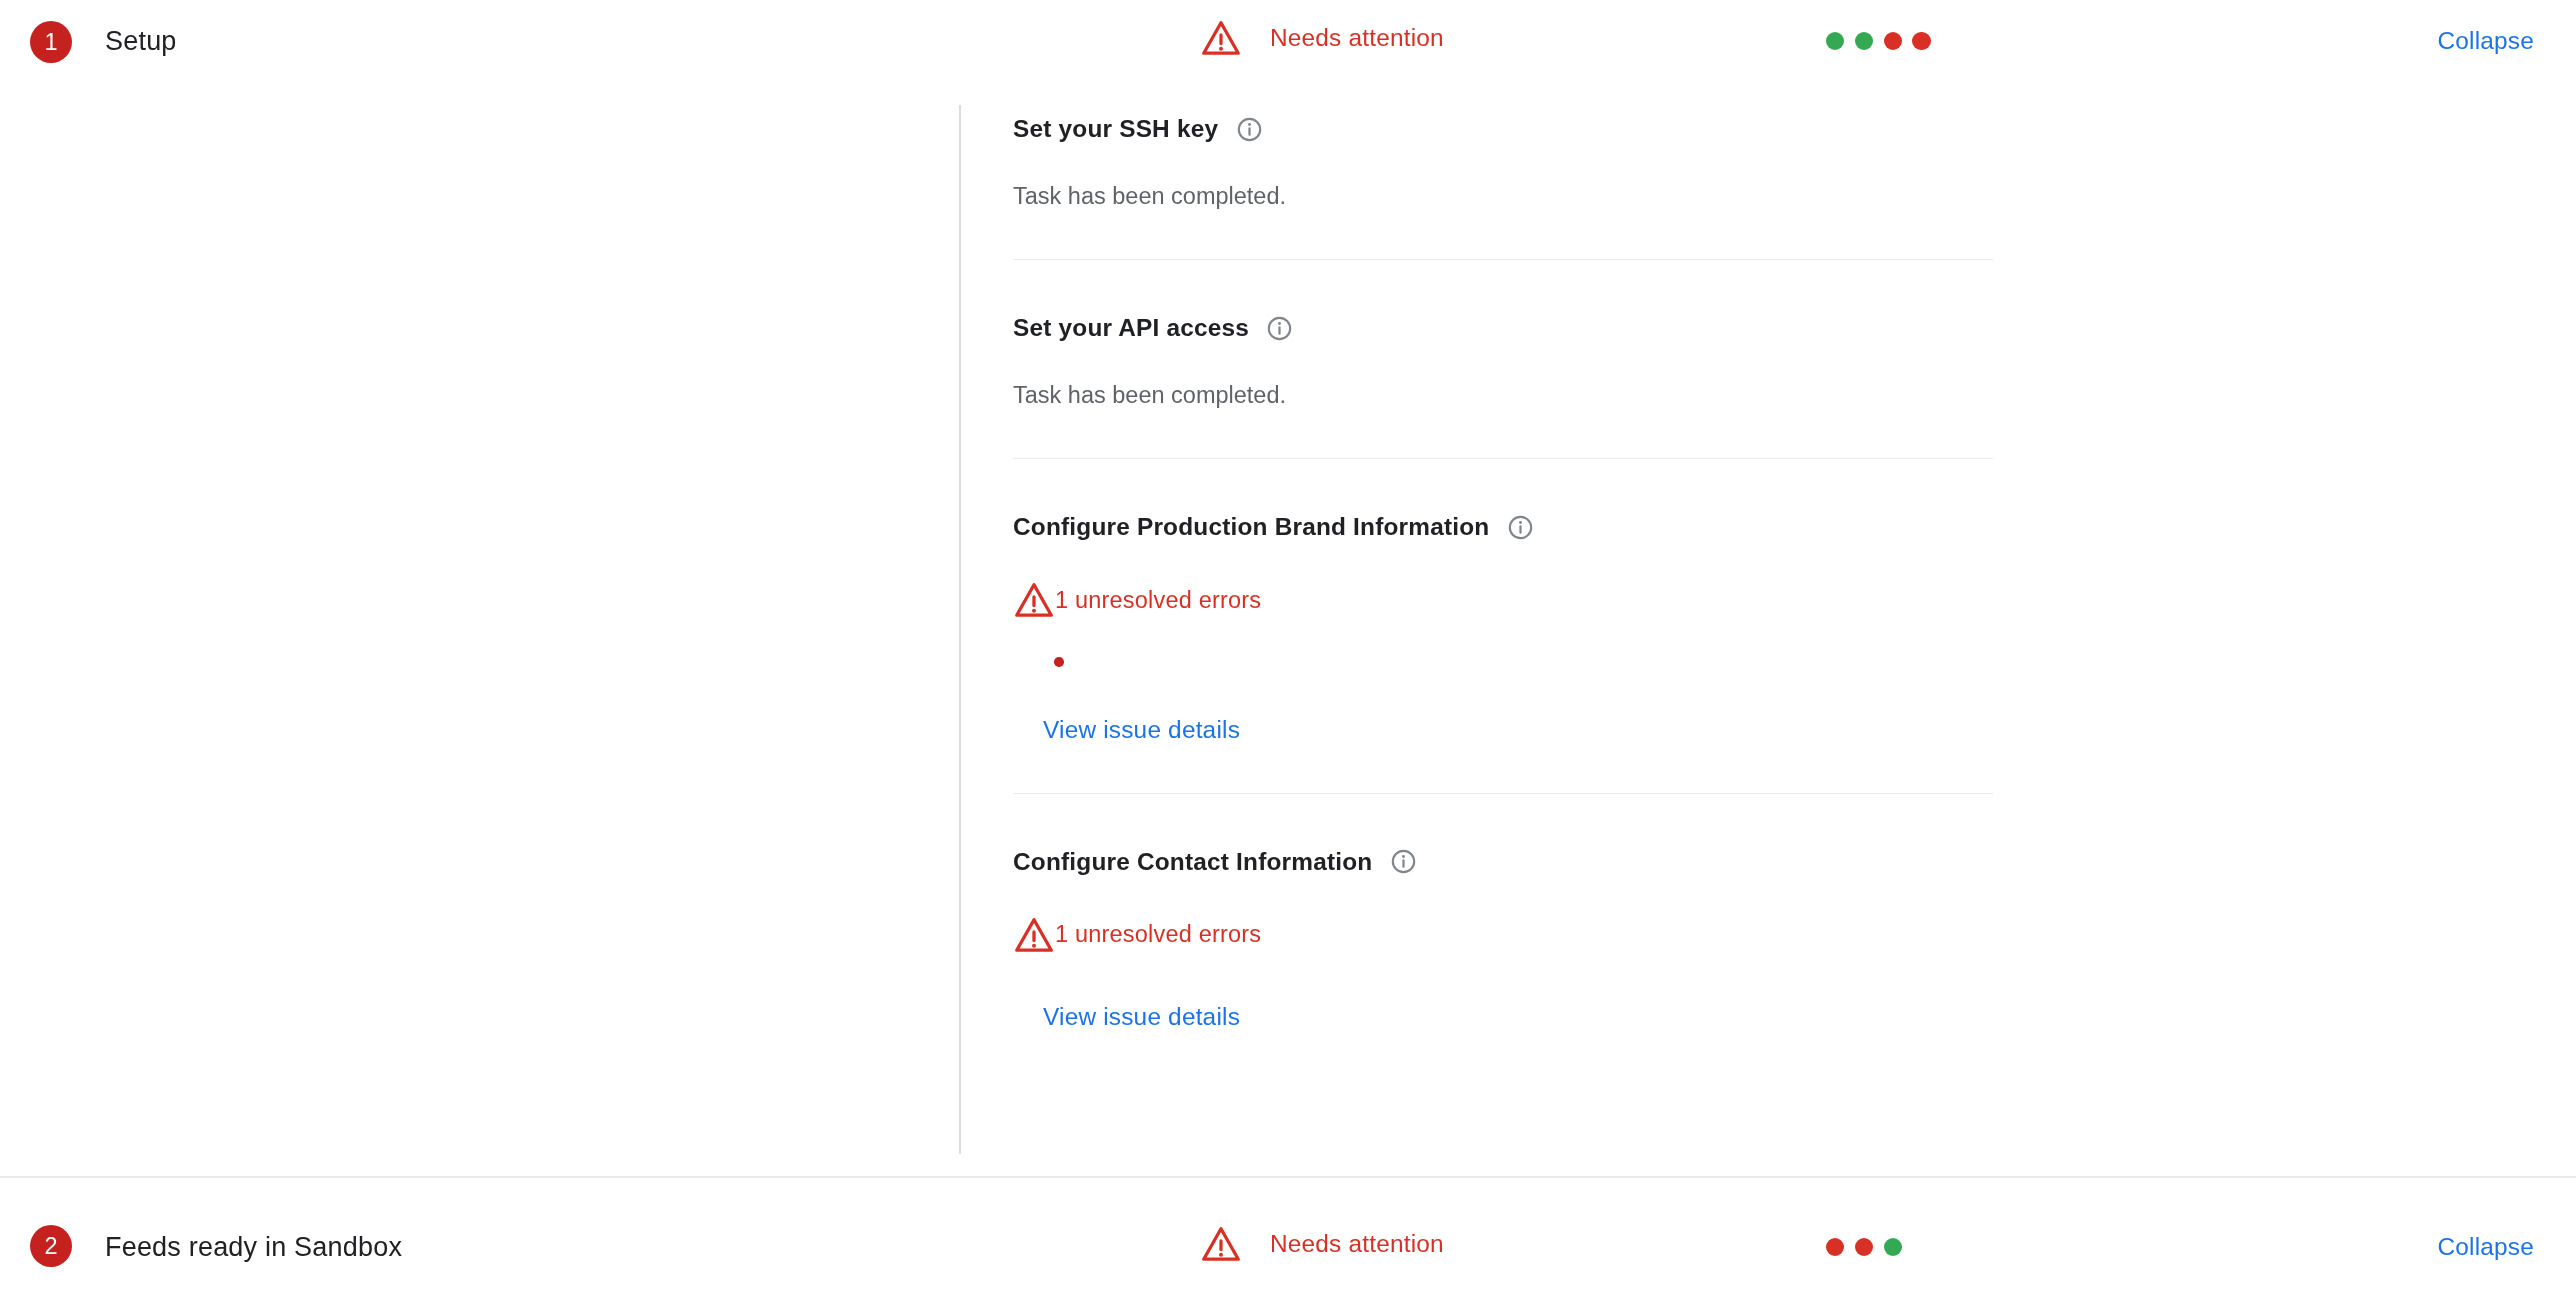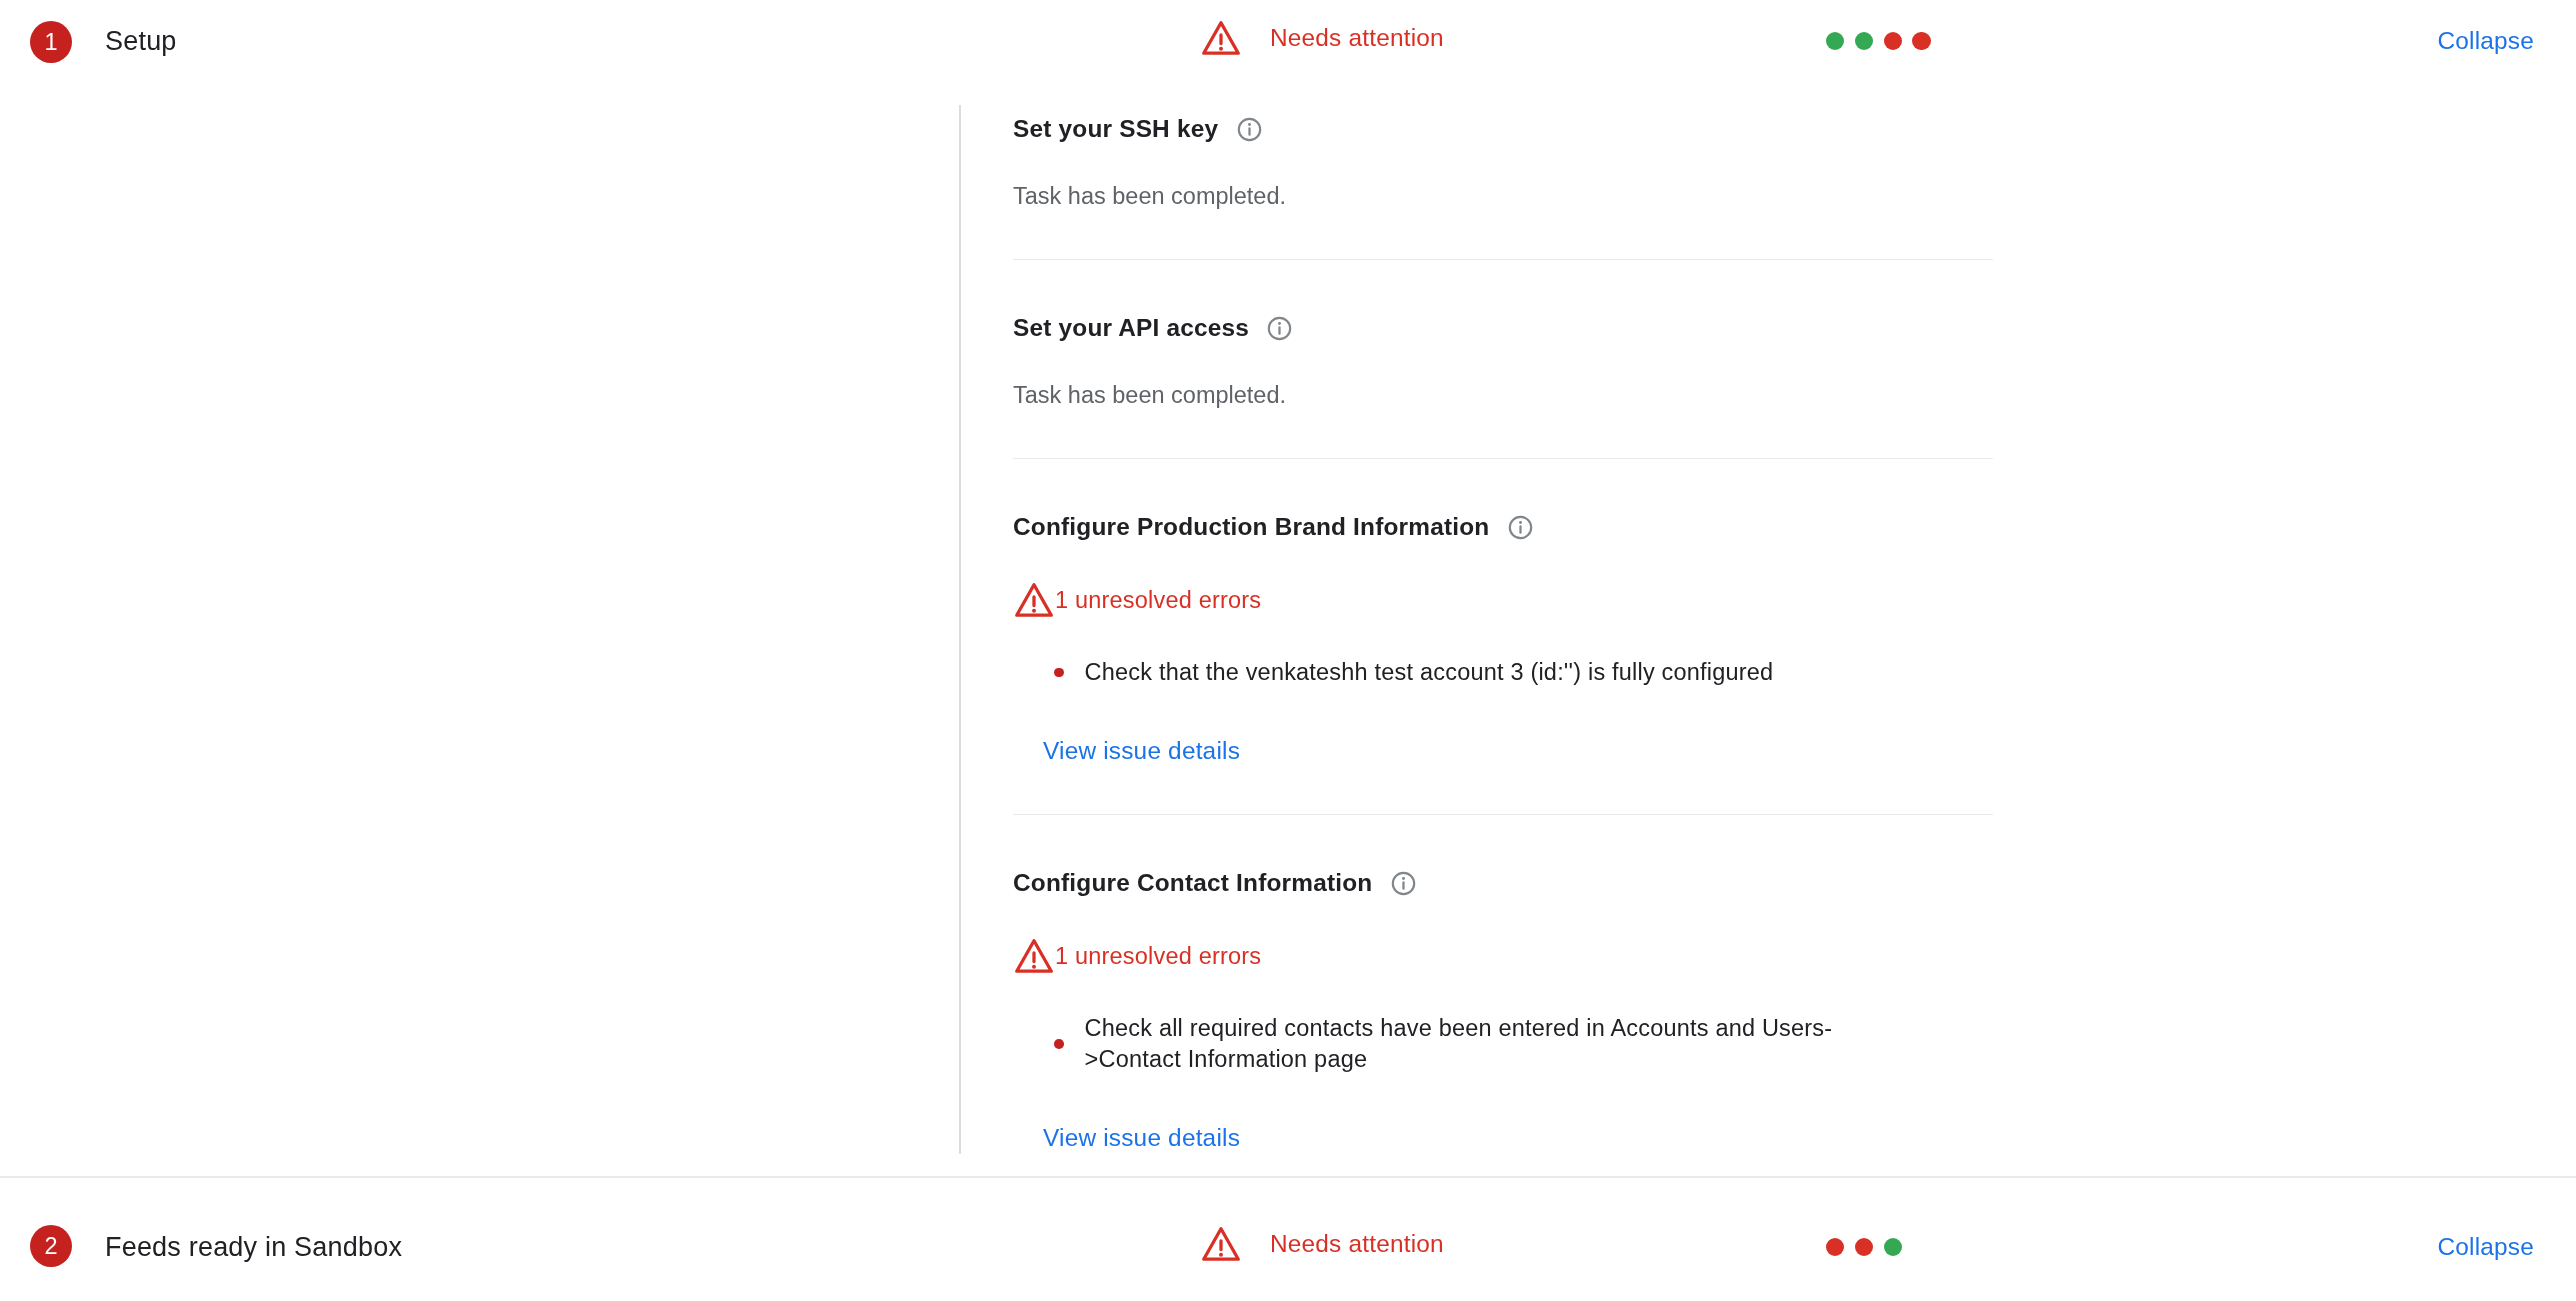--- a/index.html
+++ b/index.html
@@ -141,21 +141,20 @@
   <svg class="warn-svg" width="42" height="38" viewBox="0 0 24 22">
     <path d="M12 2.2 L22 19.8 H2 Z" fill="none" stroke="#D93025" stroke-width="1.9" stroke-linejoin="round"></path>
     <line x1="12" y1="9.2" x2="12" y2="14.2" stroke="#D93025" stroke-width="1.9" stroke-linecap="round"></line>
     <circle cx="12" cy="17.2" r="1.15" fill="#D93025"></circle>
   </svg>
 </span>
         <span class="error-label">1 unresolved errors</span>
       </div>
       <div class="issue-item">
         <span class="issue-bullet"></span>
-        <span class="issue-text">Check that the venkateshh test account 3 (id:'') is fully configured</span>
       </div>
       <div class="view-link-row">
         <a class="view-link" href="#">View issue details</a>
       </div>
     </div>
 
     <div class="task">
       <div class="task-head">
         <span class="task-title">Configure Contact Information</span>
         <span>
@@ -169,24 +168,20 @@
       <div class="error-row">
         <span>
   <svg class="warn-svg" width="42" height="38" viewBox="0 0 24 22">
     <path d="M12 2.2 L22 19.8 H2 Z" fill="none" stroke="#D93025" stroke-width="1.9" stroke-linejoin="round"></path>
     <line x1="12" y1="9.2" x2="12" y2="14.2" stroke="#D93025" stroke-width="1.9" stroke-linecap="round"></line>
     <circle cx="12" cy="17.2" r="1.15" fill="#D93025"></circle>
   </svg>
 </span>
         <span class="error-label">1 unresolved errors</span>
       </div>
-      <div class="issue-item">
-        <span class="issue-bullet"></span>
-        <span class="issue-text">Check all required contacts have been entered in Accounts and Users-&gt;Contact Information page</span>
-      </div>
       <div class="view-link-row">
         <a class="view-link" href="#">View issue details</a>
       </div>
     </div>
 
   </div>
 
   <div class="full-divider"></div>
 
   <div class="step-badge s2-badge">2</div>

